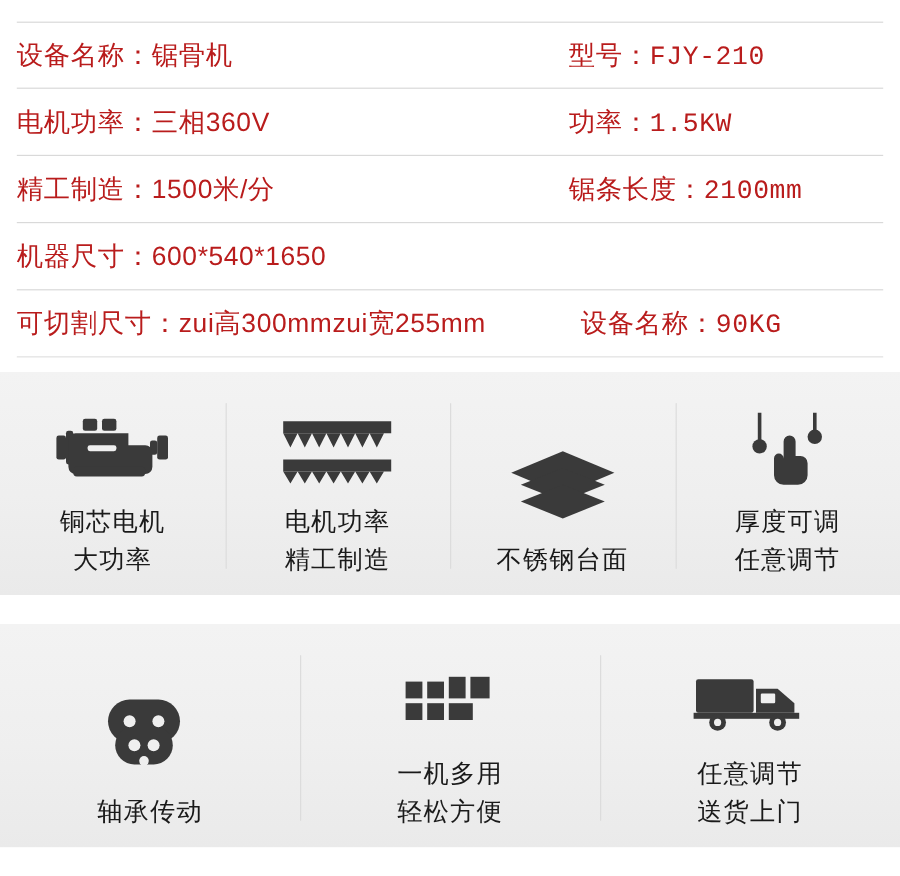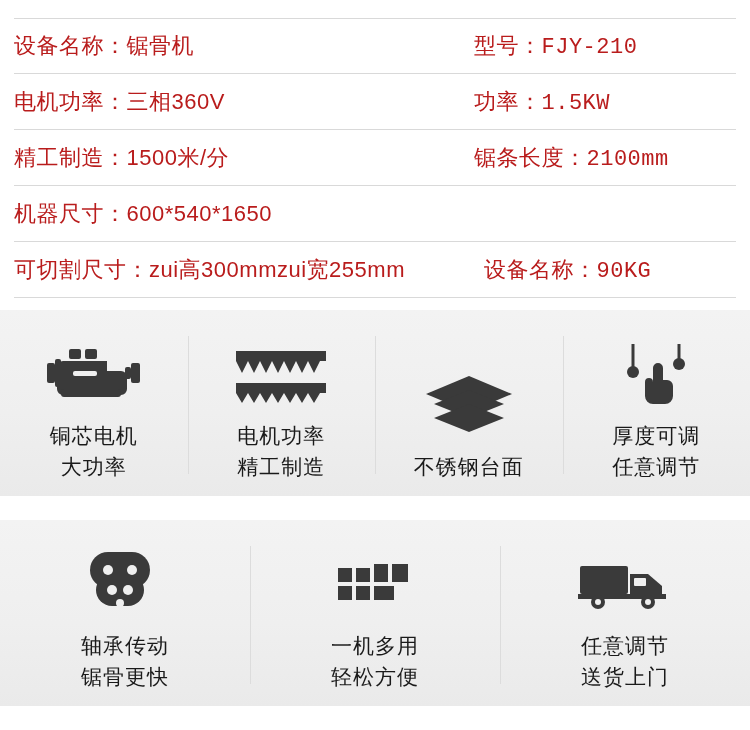--- a/index.html
+++ b/index.html
@@ -236,21 +236,20 @@
             <circle cx="38" cy="22" r="5"></circle>
             <circle cx="62" cy="22" r="5"></circle>
             <circle cx="42" cy="42" r="5"></circle>
             <circle cx="58" cy="42" r="5"></circle>
             <circle cx="50" cy="55" r="4"></circle>
           </g>
         </svg>
       </div>
       <div class="feature-label">
         <span>轴承传动</span>
-        <span class="l2">锯骨更快</span>
       </div>
     </div>
 
     <div class="feature">
       <div class="icon-box">
         <svg width="110" height="60" viewBox="0 0 110 60">
           <g fill="#3a3a3a">
             <rect x="18" y="14" width="14" height="14"></rect>
             <rect x="36" y="14" width="14" height="14"></rect>
             <rect x="54" y="10" width="14" height="18"></rect>

